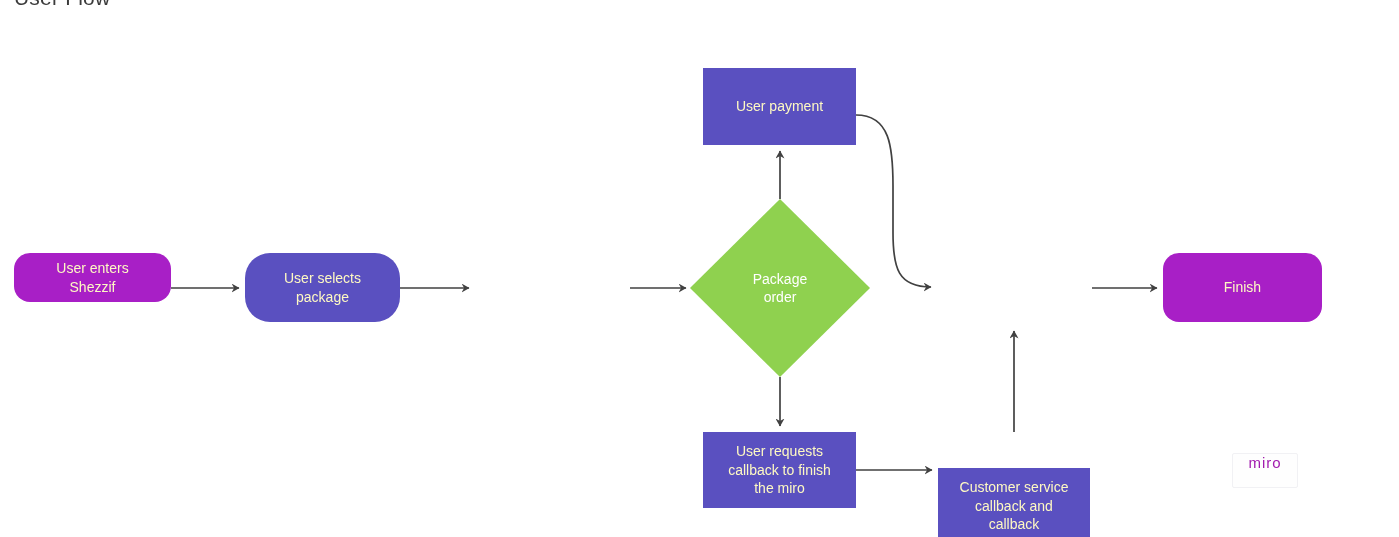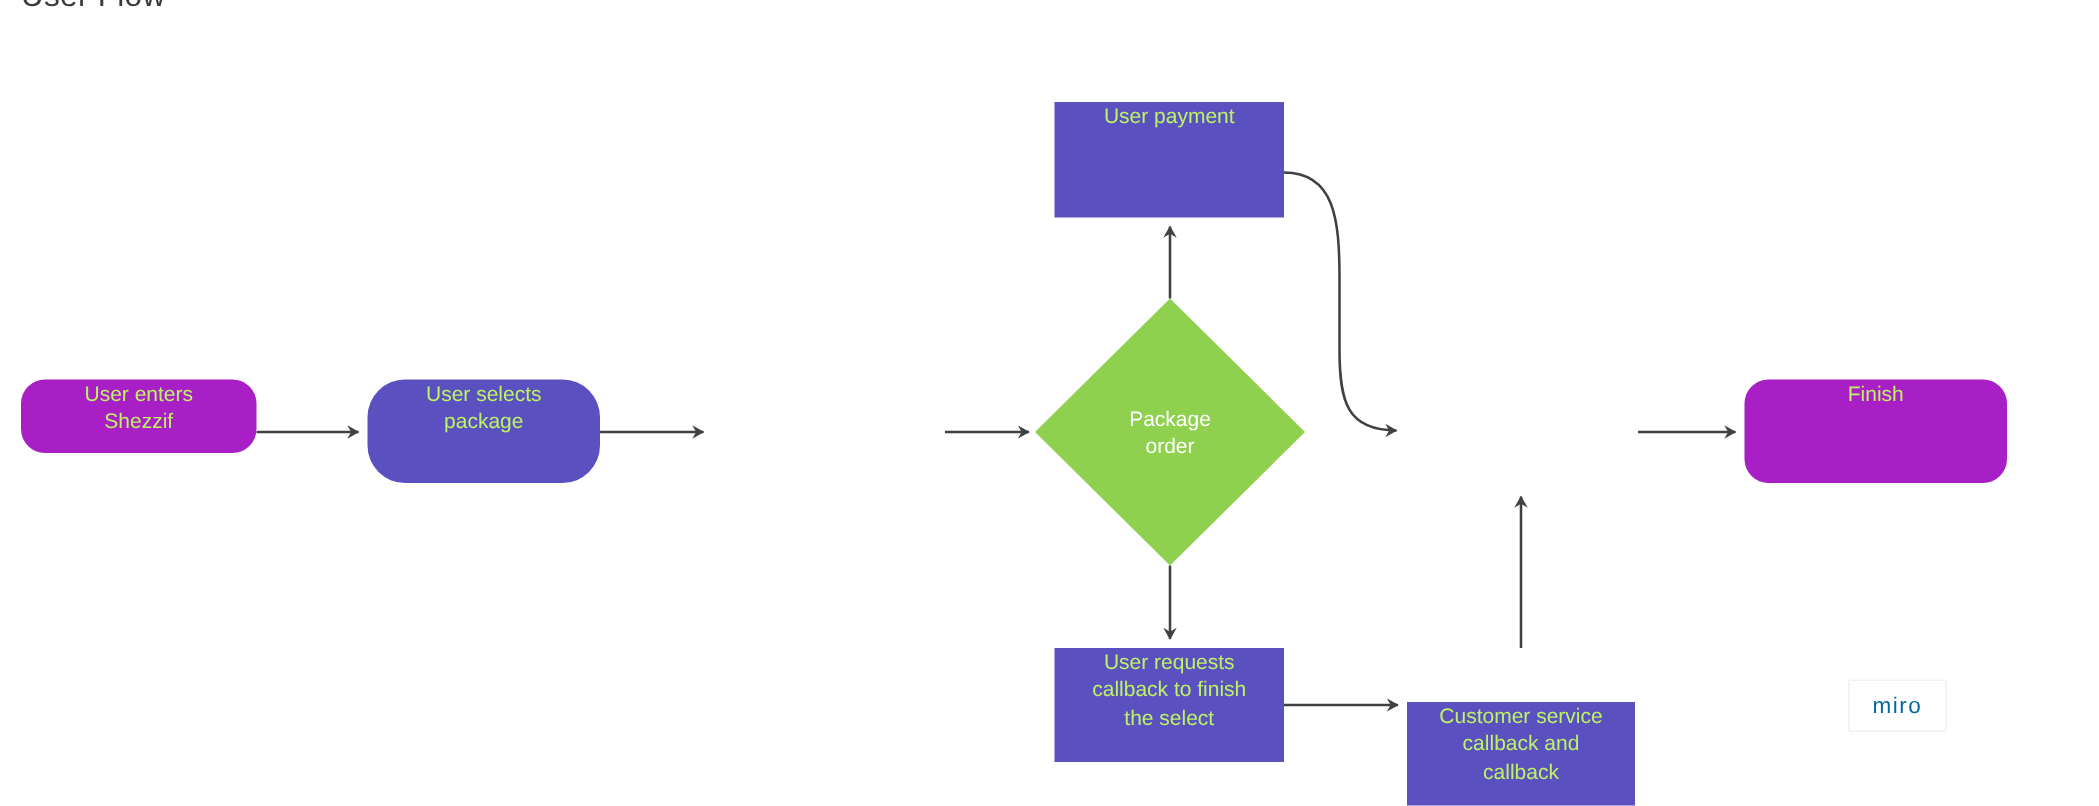--- a/index.html
+++ b/index.html
@@ -26,22 +26,22 @@
     color: #3b3b3b;
     font-weight: 400;
     letter-spacing: 0.2px;
     white-space: nowrap;
   }
   .node {
     position: absolute;
     display: flex;
     flex-direction: column;
     align-items: center;
-    justify-content: flex-start;
-    color: #bef264;
+    justify-content: center;
+    color: #fef9c3;
     font-size: 14px;
     line-height: 1.32;
     text-align: center;
     box-sizing: border-box;
   }
   .node span { display: block; }
   .terminal {
     background: #a81fc6;
     border-radius: 16px;
   }
@@ -84,23 +84,22 @@
   .watermark {
     position: absolute;
     left: 1232px;
     top: 453px;
     width: 64px;
     height: 33px;
     background: #fefefe;
     border: 1px solid #f1f1f4;
     border-radius: 2px;
     display: flex;
-    align-items: center;
     justify-content: center;
-    color: #0369a1;
+    color: #a21caf;
     font-size: 15px;
     letter-spacing: 1px;
   }
 </style>
 </head>
 <body>
 
 <div class="canvas">
 
   <div class="frame-title">User Flow</div>
@@ -141,28 +140,28 @@
       <span>Package</span>
       <span>order</span>
     </div>
   </div>
 
   <div class="node process" style="left:703px; top:68px; width:153px; height:77px; padding:0 10px;">
     <span>User payment</span>
   </div>
 
 
-  <div class="node terminal" style="left:1163px; top:253px; width:175px; height:69px; padding:0 10px;">
+  <div class="node terminal" style="left:1163px; top:253px; width:159px; height:69px; padding:0 10px;">
     <span>Finish</span>
   </div>
 
   <div class="node process" style="left:703px; top:432px; width:153px; height:76px; padding:0 16px;">
     <span>User requests</span>
     <span>callback to finish</span>
-    <span>the select</span>
+    <span>the miro</span>
   </div>
 
   <div class="node process" style="left:938px; top:432px; width:152px; height:76px; padding:0 4px;margin-top:36px;">
     <span>Customer service</span>
     <span>callback and</span>
     <span>callback</span>
   </div>
 
   <div class="watermark">
     <span>miro</span>

